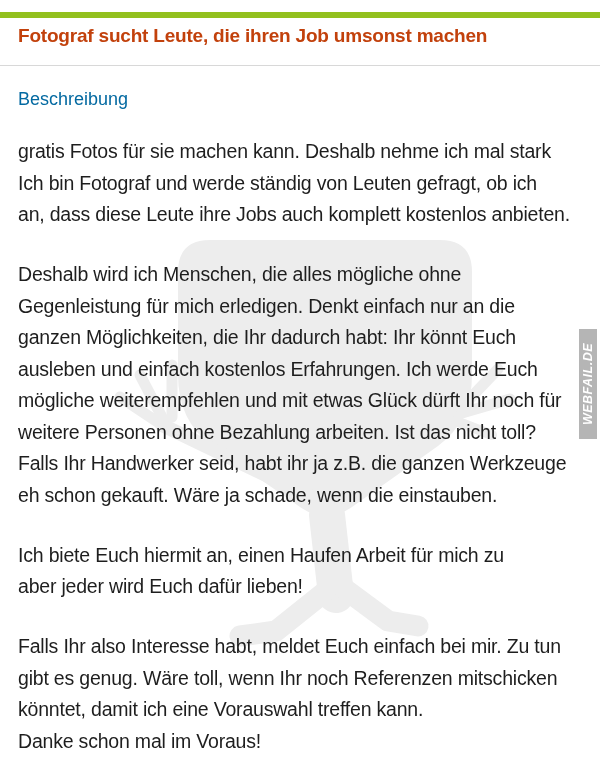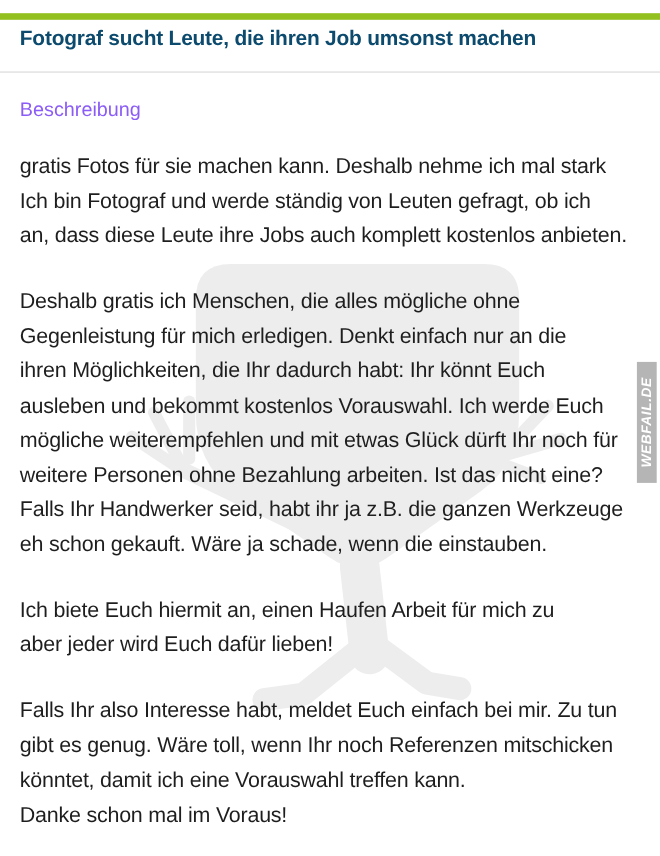--- a/index.html
+++ b/index.html
@@ -12,33 +12,33 @@
   }
   .page{position:absolute;inset:0;}
 
   .accent-bar{
     position:absolute;top:12px;left:0;width:600px;height:6px;
     background:var(--accent,#92c01e);
   }
 
   .ad-title{
     position:absolute;top:24px;left:18px;right:18px;
-    font-size:19px;font-weight:bold;color:#0c4a6e;
+    font-size:19px;font-weight:bold;color:#c2410c;
     letter-spacing:-0.2px;line-height:24px;
     margin:0;
   }
 
   .divider{
     position:absolute;top:65px;left:0;width:600px;height:0;
     border-top:1px solid #d8d8d8;
   }
 
   .section-label{
     position:absolute;top:88px;left:18px;
-    font-size:18px;color:#8b5cf6;line-height:22px;
+    font-size:18px;color:#0369a1;line-height:22px;
   }
 
   .mascot{
     position:absolute;left:100px;top:225px;width:420px;height:445px;
     z-index:0;pointer-events:none;
   }
 
   .body-text{
     position:absolute;top:136px;left:18px;width:565px;
     font-size:19.5px;line-height:31.5px;color:#1e1e1e;
@@ -93,26 +93,26 @@
     </g>
   </svg>
 
   <div class="body-text" id="description">
       <div class="paragraph">
         <div class="text-line">gratis Fotos für sie machen kann. Deshalb nehme ich mal stark</div>
         <div class="text-line">Ich bin Fotograf und werde ständig von Leuten gefragt, ob ich</div>
         <div class="text-line">an, dass diese Leute ihre Jobs auch komplett kostenlos anbieten.</div>
       </div>
       <div class="paragraph">
-        <div class="text-line">Deshalb gratis ich Menschen, die alles mögliche ohne</div>
+        <div class="text-line">Deshalb wird ich Menschen, die alles mögliche ohne</div>
         <div class="text-line">Gegenleistung für mich erledigen. Denkt einfach nur an die</div>
-        <div class="text-line">ihren Möglichkeiten, die Ihr dadurch habt: Ihr könnt Euch</div>
-        <div class="text-line">ausleben und bekommt kostenlos Vorauswahl. Ich werde Euch</div>
+        <div class="text-line">ganzen Möglichkeiten, die Ihr dadurch habt: Ihr könnt Euch</div>
+        <div class="text-line">ausleben und einfach kostenlos Erfahrungen. Ich werde Euch</div>
         <div class="text-line">mögliche weiterempfehlen und mit etwas Glück dürft Ihr noch für</div>
-        <div class="text-line">weitere Personen ohne Bezahlung arbeiten. Ist das nicht eine?</div>
+        <div class="text-line">weitere Personen ohne Bezahlung arbeiten. Ist das nicht toll?</div>
         <div class="text-line">Falls Ihr Handwerker seid, habt ihr ja z.B. die ganzen Werkzeuge</div>
         <div class="text-line">eh schon gekauft. Wäre ja schade, wenn die einstauben.</div>
       </div>
       <div class="paragraph">
         <div class="text-line">Ich biete Euch hiermit an, einen Haufen Arbeit für mich zu</div>
         <div class="text-line">aber jeder wird Euch dafür lieben!</div>
       </div>
       <div class="paragraph">
         <div class="text-line">Falls Ihr also Interesse habt, meldet Euch einfach bei mir. Zu tun</div>
         <div class="text-line">gibt es genug. Wäre toll, wenn Ihr noch Referenzen mitschicken</div>

